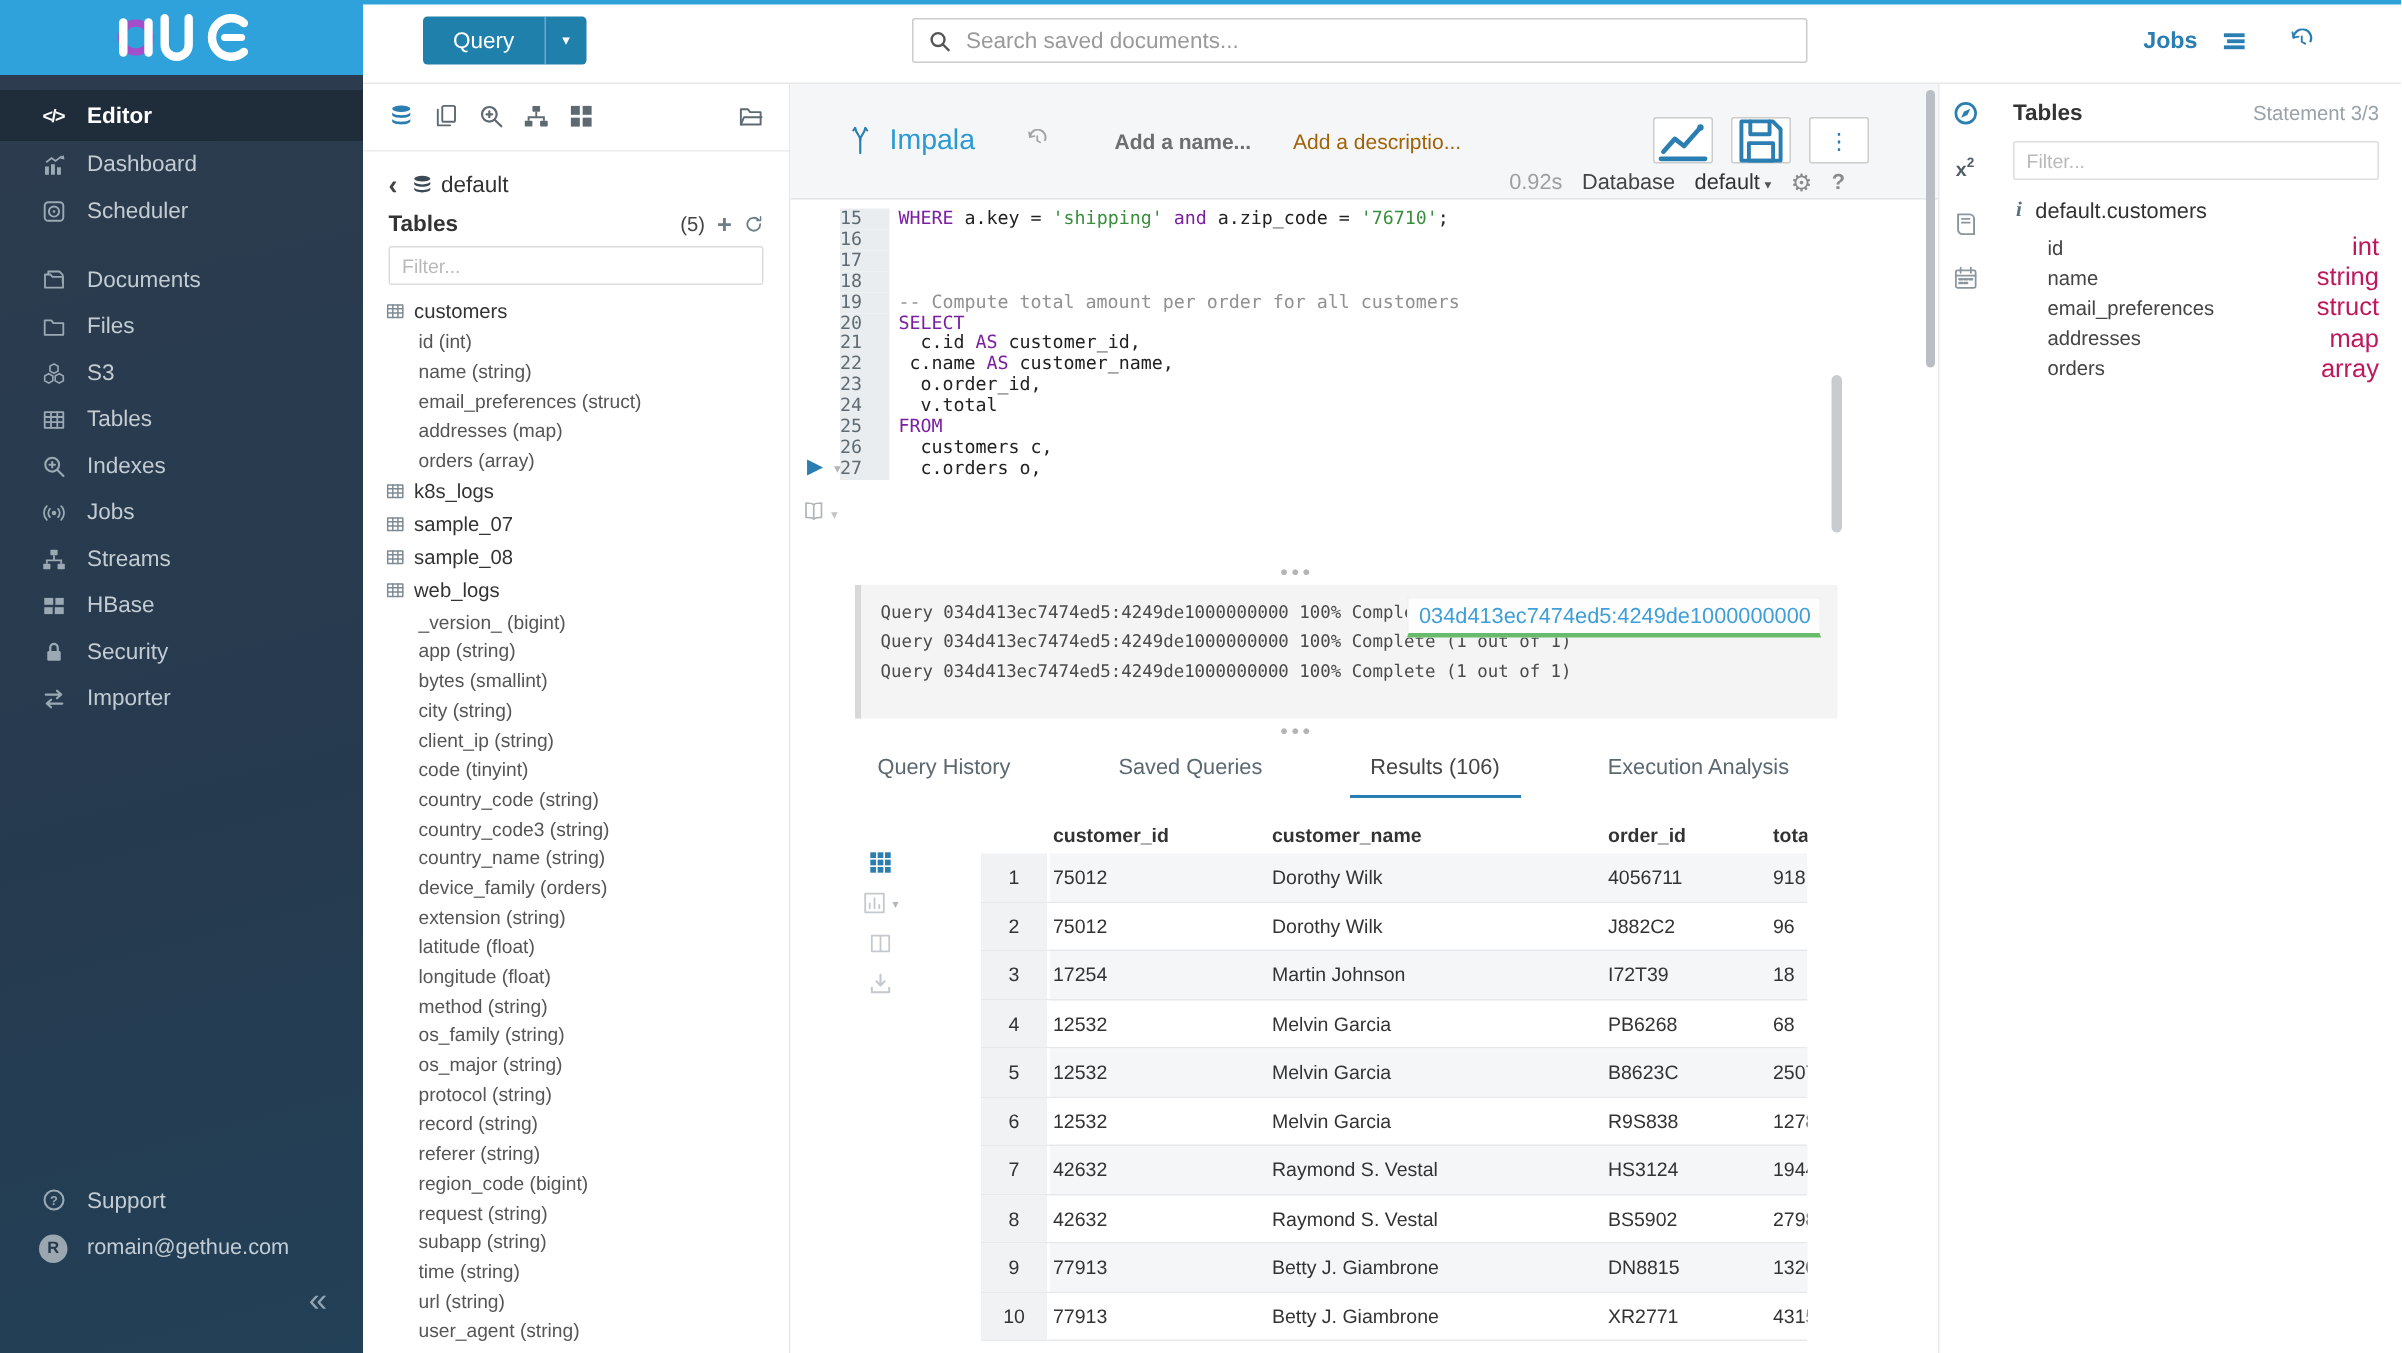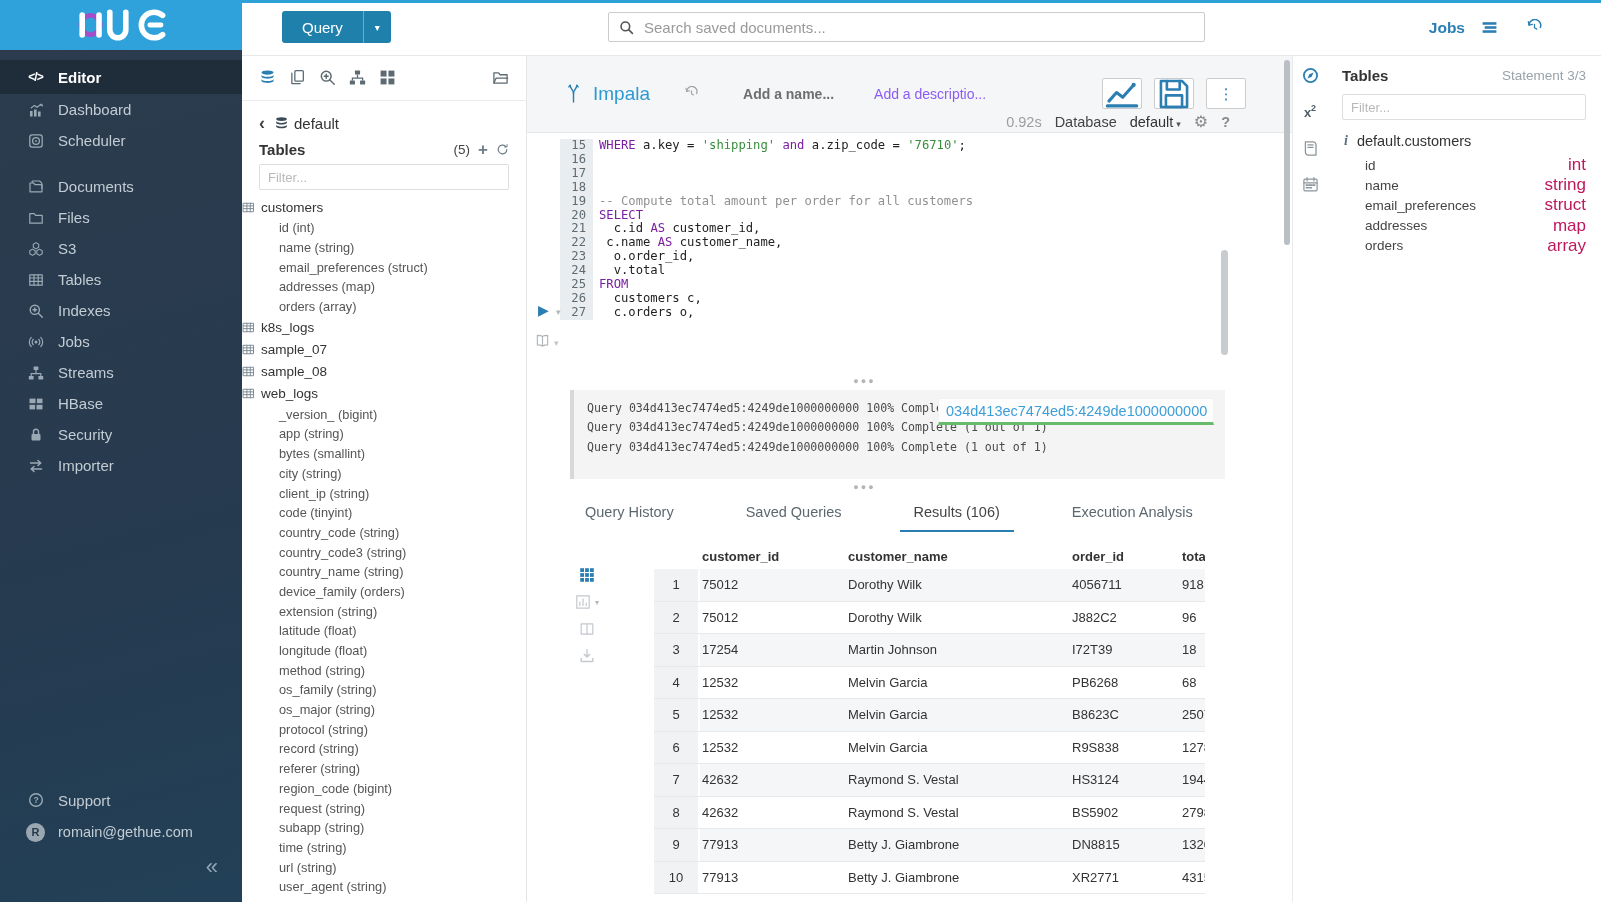--- a/index.html
+++ b/index.html
@@ -58,47 +58,47 @@
   .assist-bc .ic{color:#3c4a55;font-size:15px;margin-right:5px;}
   .assist-head{display:flex;align-items:center;padding:7px 17px 3px;}
   .assist-head .t{font-weight:bold;font-size:15px;color:#333;flex:1;}
   .assist-head .cnt{font-size:13.5px;color:#444;margin-right:8px;}
   .assist-head .plus{color:#6e7e88;font-size:17px;font-weight:bold;margin-right:8px;cursor:pointer;line-height:1;}
   .assist-head .ic{color:#6e7e88;font-size:13px;cursor:pointer;}
   .assist-filter{margin:3px 17px 6px;}
   .assist-filter input{width:100%;height:26px;border:1px solid #ddd;border-radius:2px;box-sizing:border-box;
                        padding:0 8px;font-size:13px;font-family:inherit;color:#333;outline:none;}
   .assist-filter input::placeholder{color:#b9b9b9;}
-  .tbl-row{display:flex;align-items:center;height:22px;font-size:13.5px;color:#333;cursor:pointer;}
+  .tbl-row{display:flex;align-items:center;height:22px;padding-left:15px;font-size:13.5px;color:#333;cursor:pointer;}
   .tbl-row .ic{color:#7d8a93;font-size:13px;margin-right:6px;}
   .col-row{height:19.7px;display:flex;align-items:center;padding-left:37px;font-size:12.8px;color:#555;cursor:pointer;}
 
   
   .main{position:absolute;left:527px;top:55px;right:309px;bottom:0;background:#fff;overflow:hidden;}
   .editor-head{height:45px;background:#f5f6f7;border-bottom:1px solid #e4e6e8;display:flex;
                align-items:center;padding:16px 14px;}
   .editor-head .impala-ic{color:#2b7eb2;font-size:21px;margin:0 9px 0 22px;}
   .eng-name{color:#2c9ad2;font-size:19px;cursor:pointer;}
   .editor-head .hist{color:#a3a3a3;font-size:15px;margin-left:34px;cursor:pointer;}
   .add-name{margin-left:44px;font-size:14px;font-weight:bold;color:#6e6e6e;cursor:text;}
-  .add-desc{margin-left:40px;font-size:14px;color:#8b5cf6;cursor:text;}
+  .add-desc{margin-left:28px;font-size:14px;color:#a16207;cursor:text;}
   .hbtns{margin-left:auto;display:flex;gap:12px;padding-right:32px;}
   .hbtn{width:38px;height:29px;background:#fff;border:1px solid #ccc;border-radius:2px;color:#2b7eb2;
         display:flex;align-items:center;justify-content:center;font-size:14px;cursor:pointer;}
   .exec-row{position:absolute;top:57px;right:62px;display:flex;align-items:center;gap:13px;font-size:14.5px;}
   .exec-time{color:#9e9e9e;}
   .db-lbl{color:#444;}
   .db-val{color:#333;cursor:pointer;}
   .db-val .car{font-size:9px;color:#555;margin-left:3px;}
   .exec-row .gear{color:#8a8a8a;font-size:16px;cursor:pointer;}
   .exec-row .help{color:#8a8a8a;font-weight:bold;cursor:pointer;}
 
   .code-area{position:absolute;top:84px;left:0;right:0;}
   .cl{display:flex;line-height:13.9px;font-family:"DejaVu Sans Mono",monospace;font-size:12.2px;white-space:pre;}
-  .ln{width:26px;flex:none;margin-left:33px;background:#e9edf0;color:#5f6b73;text-align:right;
+  .ln{width:26px;flex:none;margin-left:33px;background:#e9edf0;color:#5f6b73;text-align:left;
       padding-right:7px;}
   .ct{padding-left:6px;}
   .k{color:#7b1fa2;} .s{color:#388e3c;} .c{color:#919191;} .t{color:#222;}
   .play-btn{position:absolute;top:247px;left:11px;color:#2b7eb2;font-size:14px;cursor:pointer;}
   .play-car{position:absolute;top:252px;left:29px;color:#b5b5b5;font-size:9px;cursor:pointer;}
   .book-btn{position:absolute;top:278px;left:8px;color:#aeb4b9;font-size:15px;cursor:pointer;}
   .book-car{position:absolute;top:283px;left:27px;color:#c5c5c5;font-size:9px;cursor:pointer;}
   .ed-scroll{position:absolute;top:195px;right:64px;width:7px;height:105px;background:#c9ccce;border-radius:4px;}
   .dots{position:absolute;left:0;right:90px;text-align:center;color:#b5b5b5;font-size:9px;
         letter-spacing:2px;cursor:row-resize;}

